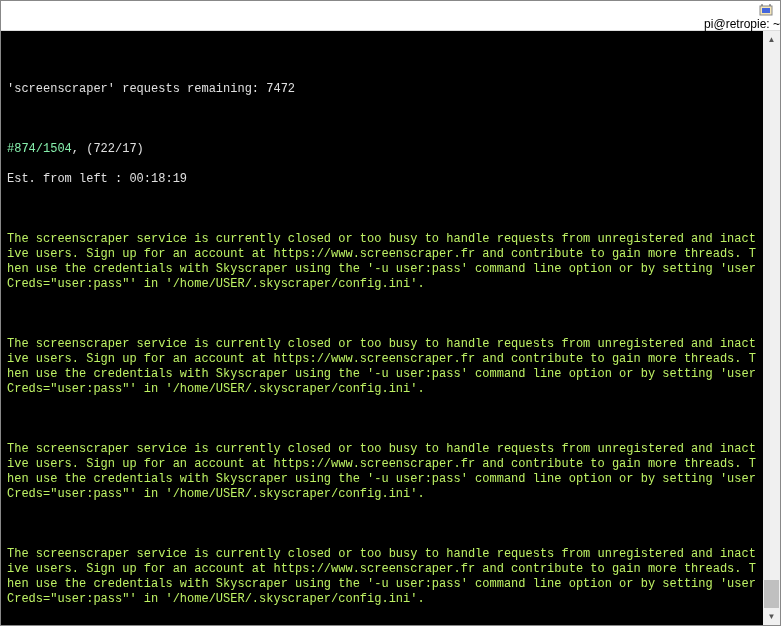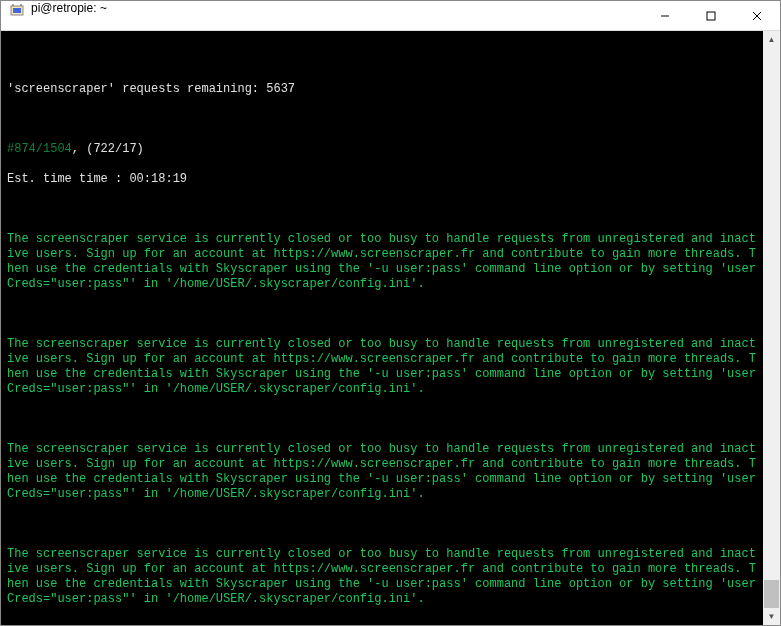--- a/index.html
+++ b/index.html
@@ -15,22 +15,23 @@
       height: 626px;
       background: #ffffff;
       border: 1px solid #888;
       display: flex;
       flex-direction: column;
     }
     .titlebar {
       height: 30px;
       background: #ffffff;
       display: flex;
-      align-items: flex-start;
+      align-items: flex-end;
       border-bottom: 1px solid #ddd;
+      flex-direction: column;
     }
     .titlebar-icon {
       width: 16px;
       height: 16px;
       margin-left: 8px;
       margin-right: 6px;
     }
     .titlebar-title {
       flex: 1;
       font-size: 12px;
@@ -88,22 +89,22 @@
     .scroll-down { bottom: 0; }
     .scroll-thumb {
       position: absolute;
       width: 15px;
       left: 1px;
       background: #c0c0c0;
       height: 28px;
       bottom: 17px;
     }
     .white { color: #e0e0e0; }
-    .red   { color: #22c55e; }
-    .blue  { color: #15803d; }
+    .red   { color: #bef264; }
+    .blue  { color: #86efac; }
     .gap { height: 15px; }
   </style>
 </head>
 <body>
 
 <div class="window">
   <div class="titlebar">
     <span class="titlebar-icon">
       <svg viewBox="0 0 16 16" width="16" height="16">
         <rect x="2" y="5" width="12" height="9" fill="#f5e6b8" stroke="#888" stroke-width="1"></rect>
@@ -129,24 +130,24 @@
             <line x1="1" y1="1" x2="9" y2="9" stroke="#000" stroke-width="1"></line>
             <line x1="9" y1="1" x2="1" y2="9" stroke="#000" stroke-width="1"></line>
           </svg>
       </div>
     </div>
   </div>
 
   <div class="terminal-wrap">
     <div class="terminal">
 <div class="gap"></div>
-<div><span class="white">'screenscraper' requests remaining: 5637</span></div>
+<div><span class="white">'screenscraper' requests remaining: 7472</span></div>
 <div class="gap"></div>
 <div><span class="blue">#874/1504</span><span class="white">, (722/17)</span></div>
-<div><span class="white">Est. time time : 00:18:19</span></div>
+<div><span class="white">Est. from left : 00:18:19</span></div>
 <div class="gap"></div>
 <div><span class="red">The screenscraper service is currently closed or too busy to handle requests from unregistered and inactive users. Sign up for an account at https://www.screenscraper.fr and contribute to gain more threads. Then use the credentials with Skyscraper using the '-u user:pass' command line option or by setting 'userCreds="user:pass"' in '/home/USER/.skyscraper/config.ini'.</span></div>
 <div class="gap"></div>
 <div><span class="red">The screenscraper service is currently closed or too busy to handle requests from unregistered and inactive users. Sign up for an account at https://www.screenscraper.fr and contribute to gain more threads. Then use the credentials with Skyscraper using the '-u user:pass' command line option or by setting 'userCreds="user:pass"' in '/home/USER/.skyscraper/config.ini'.</span></div>
 <div class="gap"></div>
 <div><span class="red">The screenscraper service is currently closed or too busy to handle requests from unregistered and inactive users. Sign up for an account at https://www.screenscraper.fr and contribute to gain more threads. Then use the credentials with Skyscraper using the '-u user:pass' command line option or by setting 'userCreds="user:pass"' in '/home/USER/.skyscraper/config.ini'.</span></div>
 <div class="gap"></div>
 <div><span class="red">The screenscraper service is currently closed or too busy to handle requests from unregistered and inactive users. Sign up for an account at https://www.screenscraper.fr and contribute to gain more threads. Then use the credentials with Skyscraper using the '-u user:pass' command line option or by setting 'userCreds="user:pass"' in '/home/USER/.skyscraper/config.ini'.</span></div>
 
 

